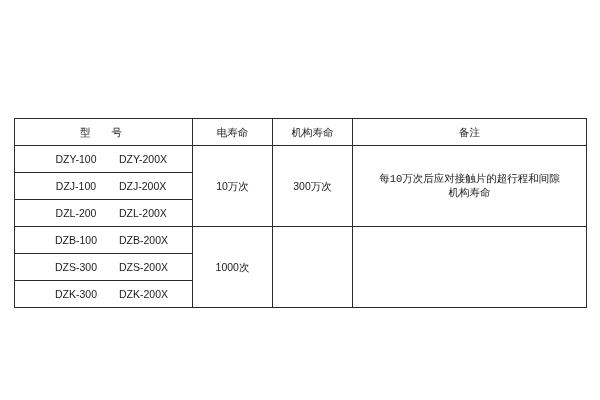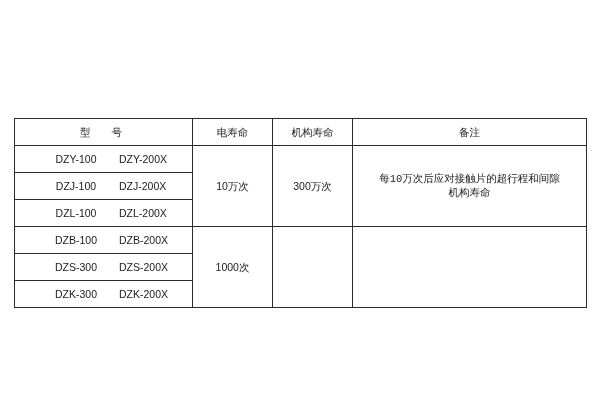--- a/index.html
+++ b/index.html
@@ -119,21 +119,21 @@
           <td class="model-cell">
             <span class="model-inner">
               <span class="model-a">DZJ-100</span>
               <span class="model-b">DZJ-200X</span>
             </span>
           </td>
         </tr>
         <tr>
           <td class="model-cell">
             <span class="model-inner">
-              <span class="model-a">DZL-100</span>
+              <span class="model-a">DZL-200</span>
               <span class="model-b">DZL-200X</span>
             </span>
           </td>
         </tr>
         <tr>
           <td class="model-cell">
             <span class="model-inner">
               <span class="model-a">DZB-100</span>
               <span class="model-b">DZB-200X</span>
             </span>

